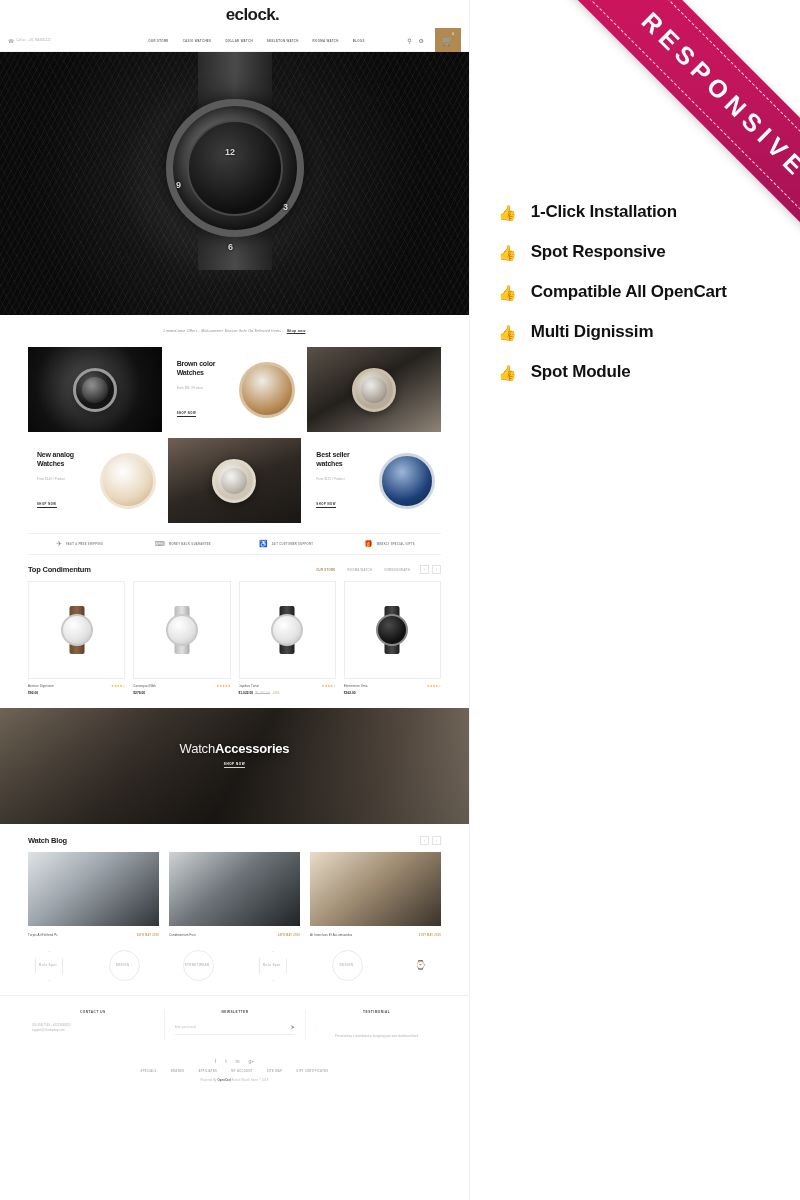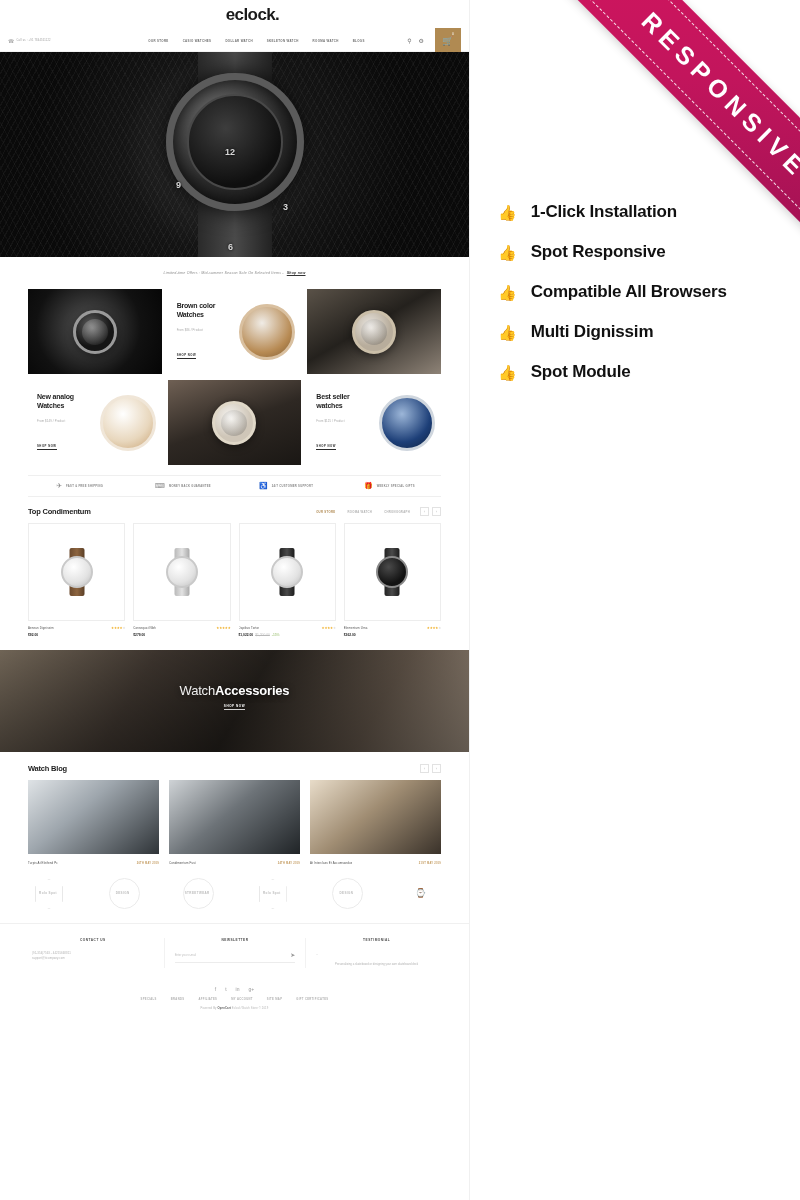--- a/index.html
+++ b/index.html
@@ -60,21 +60,21 @@
     width: 26px; height: 26px; background: #b08a52;
     display: flex; align-items: center; justify-content: center;
     margin-left: 4px;
     position: relative;
   }
   .cart-box .cart-g { color: #fff; font-size: 9px; }
   .cart-box .cart-n { position: absolute; top: 4px; right: 7px; font-size: 3.5px; color: #fff; }
 
   
   .hero {
-    height: 205px;
+    height: 263px;
     position: relative;
     background:
       radial-gradient(circle at 48% 48%, #3a3a3a 0%, #141414 38%, #0a0a0a 70%),
       linear-gradient(145deg, #2b2b2b 0%, #0c0c0c 60%, #1a1a1a 100%);
     overflow: hidden;
   }
   .hero .texture {
     position: absolute; inset: 0;
     background:
       repeating-linear-gradient(118deg, rgba(255,255,255,.045) 0 1px, rgba(0,0,0,0) 1px 5px),
@@ -226,21 +226,21 @@
   .pmeta { display: flex; align-items: center; justify-content: space-between; margin-top: 5px; }
   .pname { font-size: 2.9px; color: #4f4f4f; letter-spacing:.15px; white-space: nowrap; overflow: hidden;}
   .stars { font-size: 3.4px; color: #f0ad22; letter-spacing: -.2px;}
   .stars .off { color: #dcdcdc; }
   .pprice { font-size: 3.3px; font-weight: bold; color: #222; margin-top: 3px; }
   .pprice .old { color: #b9b9b9; text-decoration: line-through; font-weight: normal; margin-left: 2px;}
   .pprice .sv { color: #8fb85f; margin-left: 2px; font-weight: normal;}
 
   
   .accessories {
-    margin-top: 13px; height: 102px; position: relative; overflow: hidden;
+    margin-top: 13px; height: 116px; position: relative; overflow: hidden;
     background: linear-gradient(120deg, #8b7d6b 0%, #4a4038 30%, #2a2520 52%, #6d5f52 78%, #b3a290 100%);
   }
   .accessories::before{
     content:''; position:absolute; inset:0;
     background: linear-gradient(0deg, rgba(0,0,0,.45), rgba(0,0,0,.2));
   }
   .acc-title {
     position: absolute; left:0; right:0; top: 33px; text-align:center;
     font-size: 13px; color:#fff; letter-spacing:-.2px; z-index:3;
     text-shadow: 0 1px 6px rgba(0,0,0,.6);
@@ -644,21 +644,21 @@
     <div class="feat">
       <span class="fi">👍</span>
       <span class="ft">1-Click Installation</span>
     </div>
     <div class="feat">
       <span class="fi">👍</span>
       <span class="ft">Spot Responsive</span>
     </div>
     <div class="feat">
       <span class="fi">👍</span>
-      <span class="ft">Compatible All Browsers</span>
+      <span class="ft">Compatible All OpenCart</span>
     </div>
     <div class="feat">
       <span class="fi">👍</span>
       <span class="ft">Multi Dignissim</span>
     </div>
     <div class="feat">
       <span class="fi">👍</span>
       <span class="ft">Spot Module</span>
     </div>
   </div>

